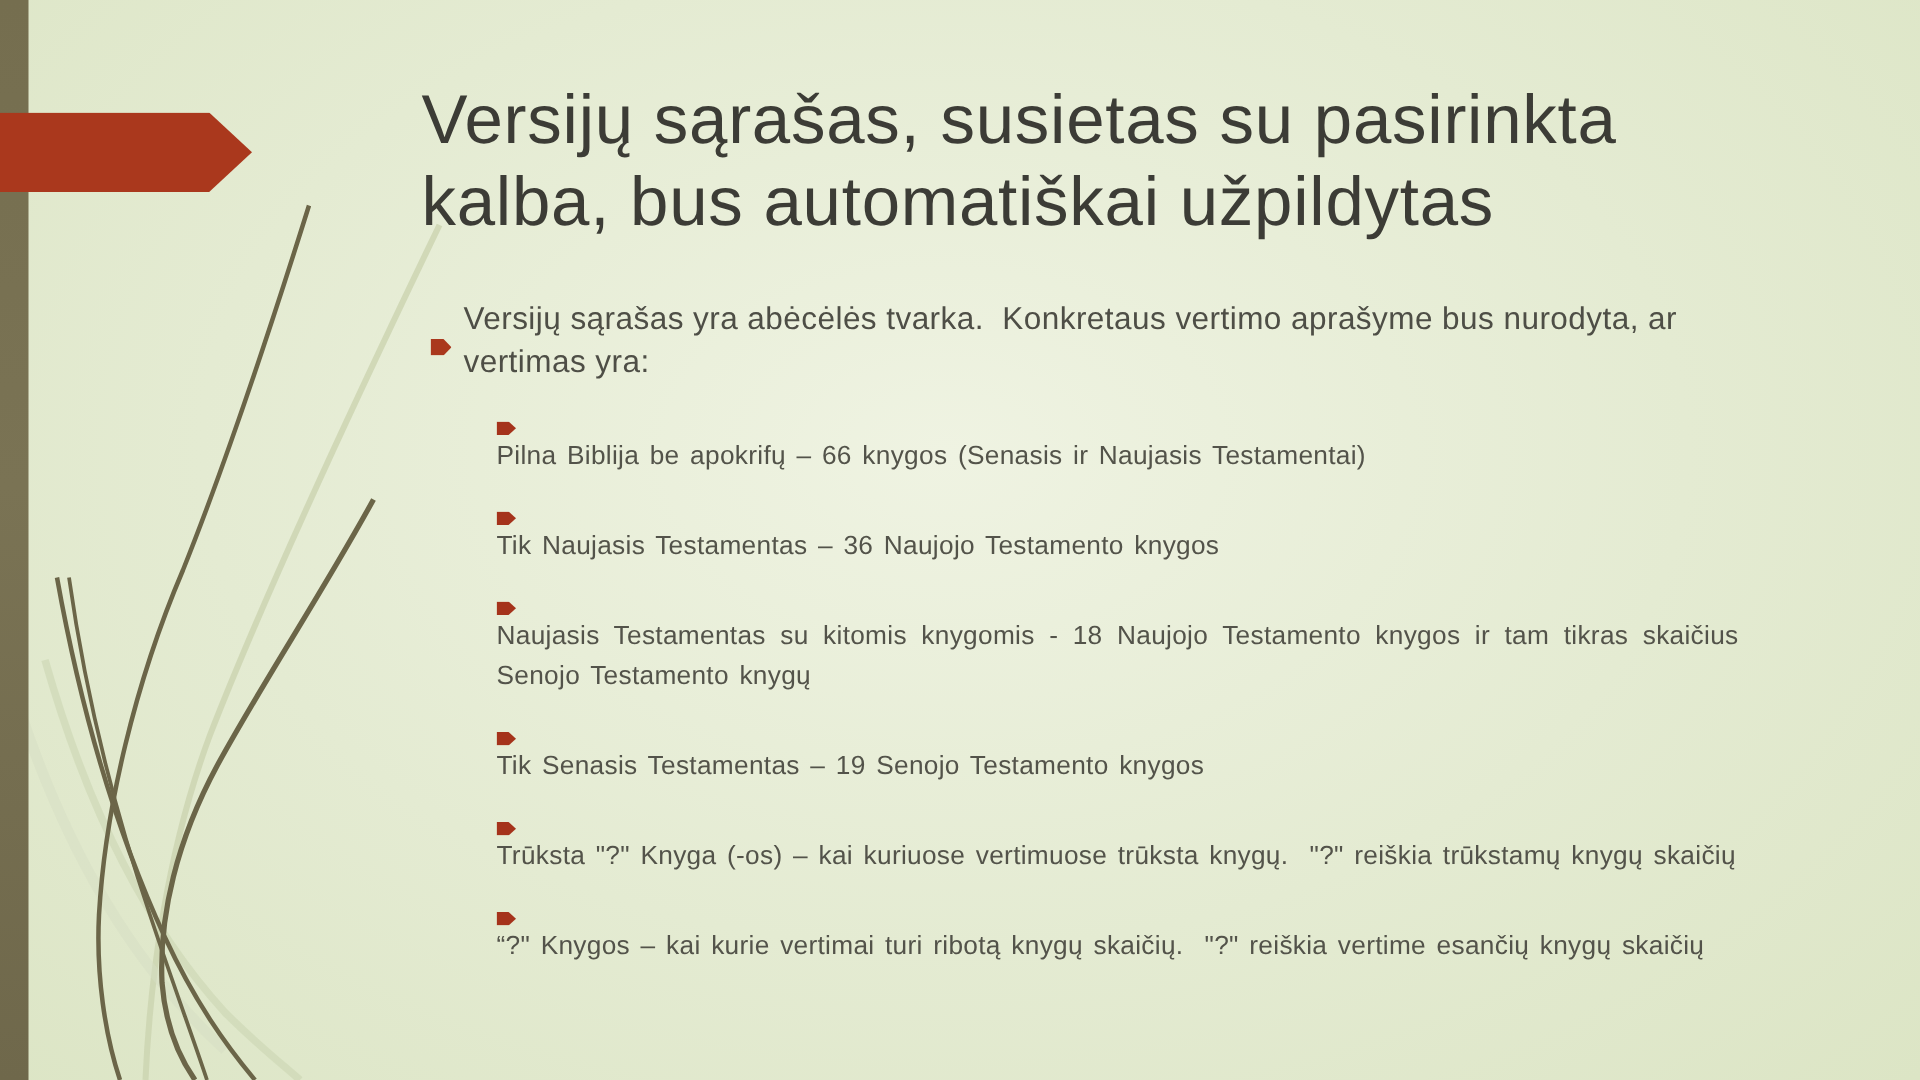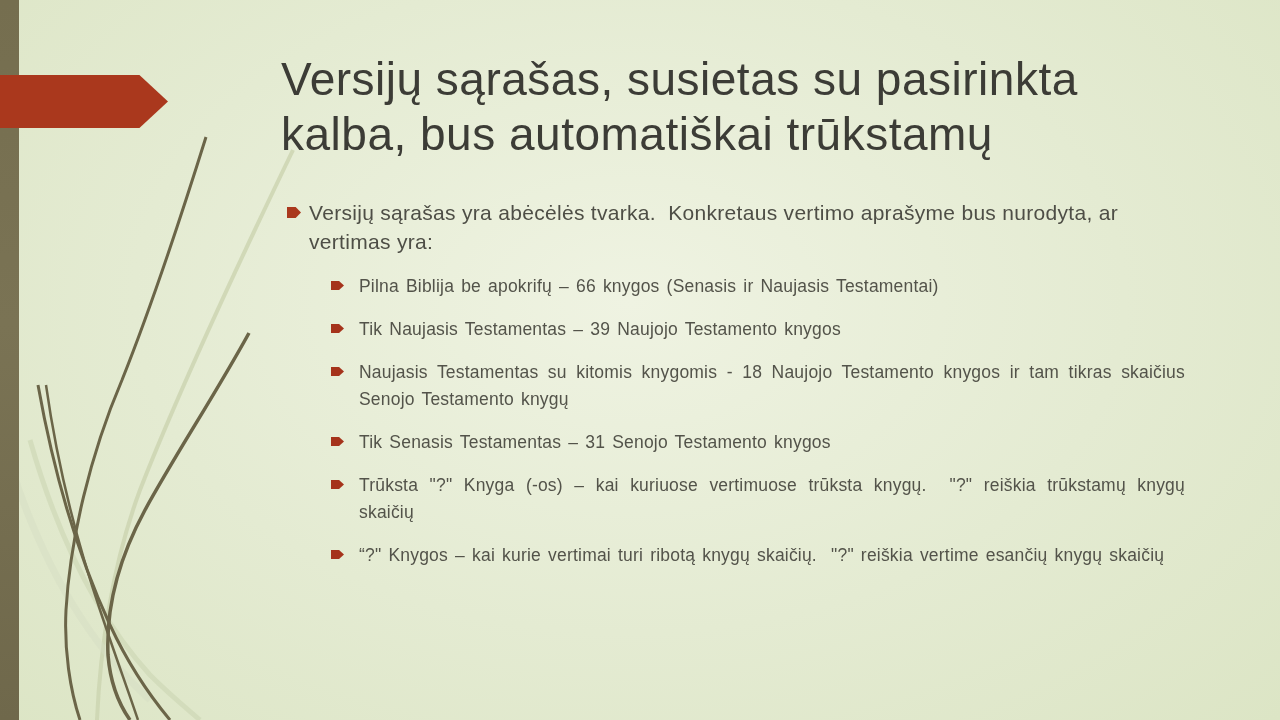--- a/index.html
+++ b/index.html
@@ -62,21 +62,21 @@
   }
   
   .content {
     position: absolute;
     left: 280px;
     top: 198px;
     width: 905px;
   }
   .main-item {
     display: flex;
-    align-items: flex-start;
+    align-items: center;
   }
   .main-marker {
     flex: 0 0 auto;
     width: 14px;
     height: 11px;
     margin: 9px 8px 0 7px;
     background: #aa381d;
     clip-path: polygon(0 0, 62% 0, 100% 50%, 62% 100%, 0 100%);
   }
   .main-text {
@@ -90,20 +90,21 @@
   }
   .sub-list {
     list-style: none;
     margin: 17px 0 0 0;
     padding: 0 0 0 51px;
   }
   .sub-item {
     display: flex;
     align-items: flex-start;
     margin-bottom: 16px;
+    flex-direction: column;
   }
   .sub-marker {
     flex: 0 0 auto;
     width: 13px;
     height: 9px;
     margin: 8px 15px 0 0;
     background: #a5331b;
     clip-path: polygon(0 0, 62% 0, 100% 50%, 62% 100%, 0 100%);
   }
   .sub-text {
@@ -132,50 +133,50 @@
     <path d="M46,385 C58,470 78,545 100,610 C115,655 128,690 138,720" stroke="#6b6548" stroke-width="2.5"></path>
     <path d="M249,333 C215,395 175,455 145,510 C118,560 106,610 108,655 C110,680 118,703 130,720" stroke="#6b6548" stroke-width="3.5"></path>
   </svg>
 
   <div class="left-bar"></div>
 
   <div class="arrow-banner"></div>
 
   <div class="title">
     <div>Versijų sąrašas, susietas su pasirinkta</div>
-    <div>kalba, bus automatiškai trūkstamų</div>
+    <div>kalba, bus automatiškai užpildytas</div>
   </div>
 
   <div class="content">
     <div class="main-item">
       <span class="main-marker"></span>
       <span class="main-text">Versijų sąrašas yra abėcėlės tvarka.  Konkretaus vertimo aprašyme bus nurodyta, ar vertimas yra:</span>
     </div>
 
     <ul class="sub-list">
 
         <li class="sub-item">
           <span class="sub-marker"></span>
           <span class="sub-text">Pilna Biblija be apokrifų – 66 knygos (Senasis ir Naujasis Testamentai)</span>
         </li>
 
 
         <li class="sub-item">
           <span class="sub-marker"></span>
-          <span class="sub-text">Tik Naujasis Testamentas – 39 Naujojo Testamento knygos</span>
+          <span class="sub-text">Tik Naujasis Testamentas – 36 Naujojo Testamento knygos</span>
         </li>
 
         <li class="sub-item">
           <span class="sub-marker"></span>
           <span class="sub-text">Naujasis Testamentas su kitomis knygomis - 18 Naujojo Testamento knygos ir tam tikras skaičius Senojo Testamento knygų</span>
         </li>
 
         <li class="sub-item">
           <span class="sub-marker"></span>
-          <span class="sub-text">Tik Senasis Testamentas – 31 Senojo Testamento knygos</span>
+          <span class="sub-text">Tik Senasis Testamentas – 19 Senojo Testamento knygos</span>
         </li>
 
         <li class="sub-item">
           <span class="sub-marker"></span>
           <span class="sub-text">Trūksta "?" Knyga (-os) – kai kuriuose vertimuose trūksta knygų.  "?" reiškia trūkstamų knygų skaičių</span>
         </li>
 
         <li class="sub-item">
           <span class="sub-marker"></span>
           <span class="sub-text">“?" Knygos – kai kurie vertimai turi ribotą knygų skaičių.  "?" reiškia vertime esančių knygų skaičių</span>

